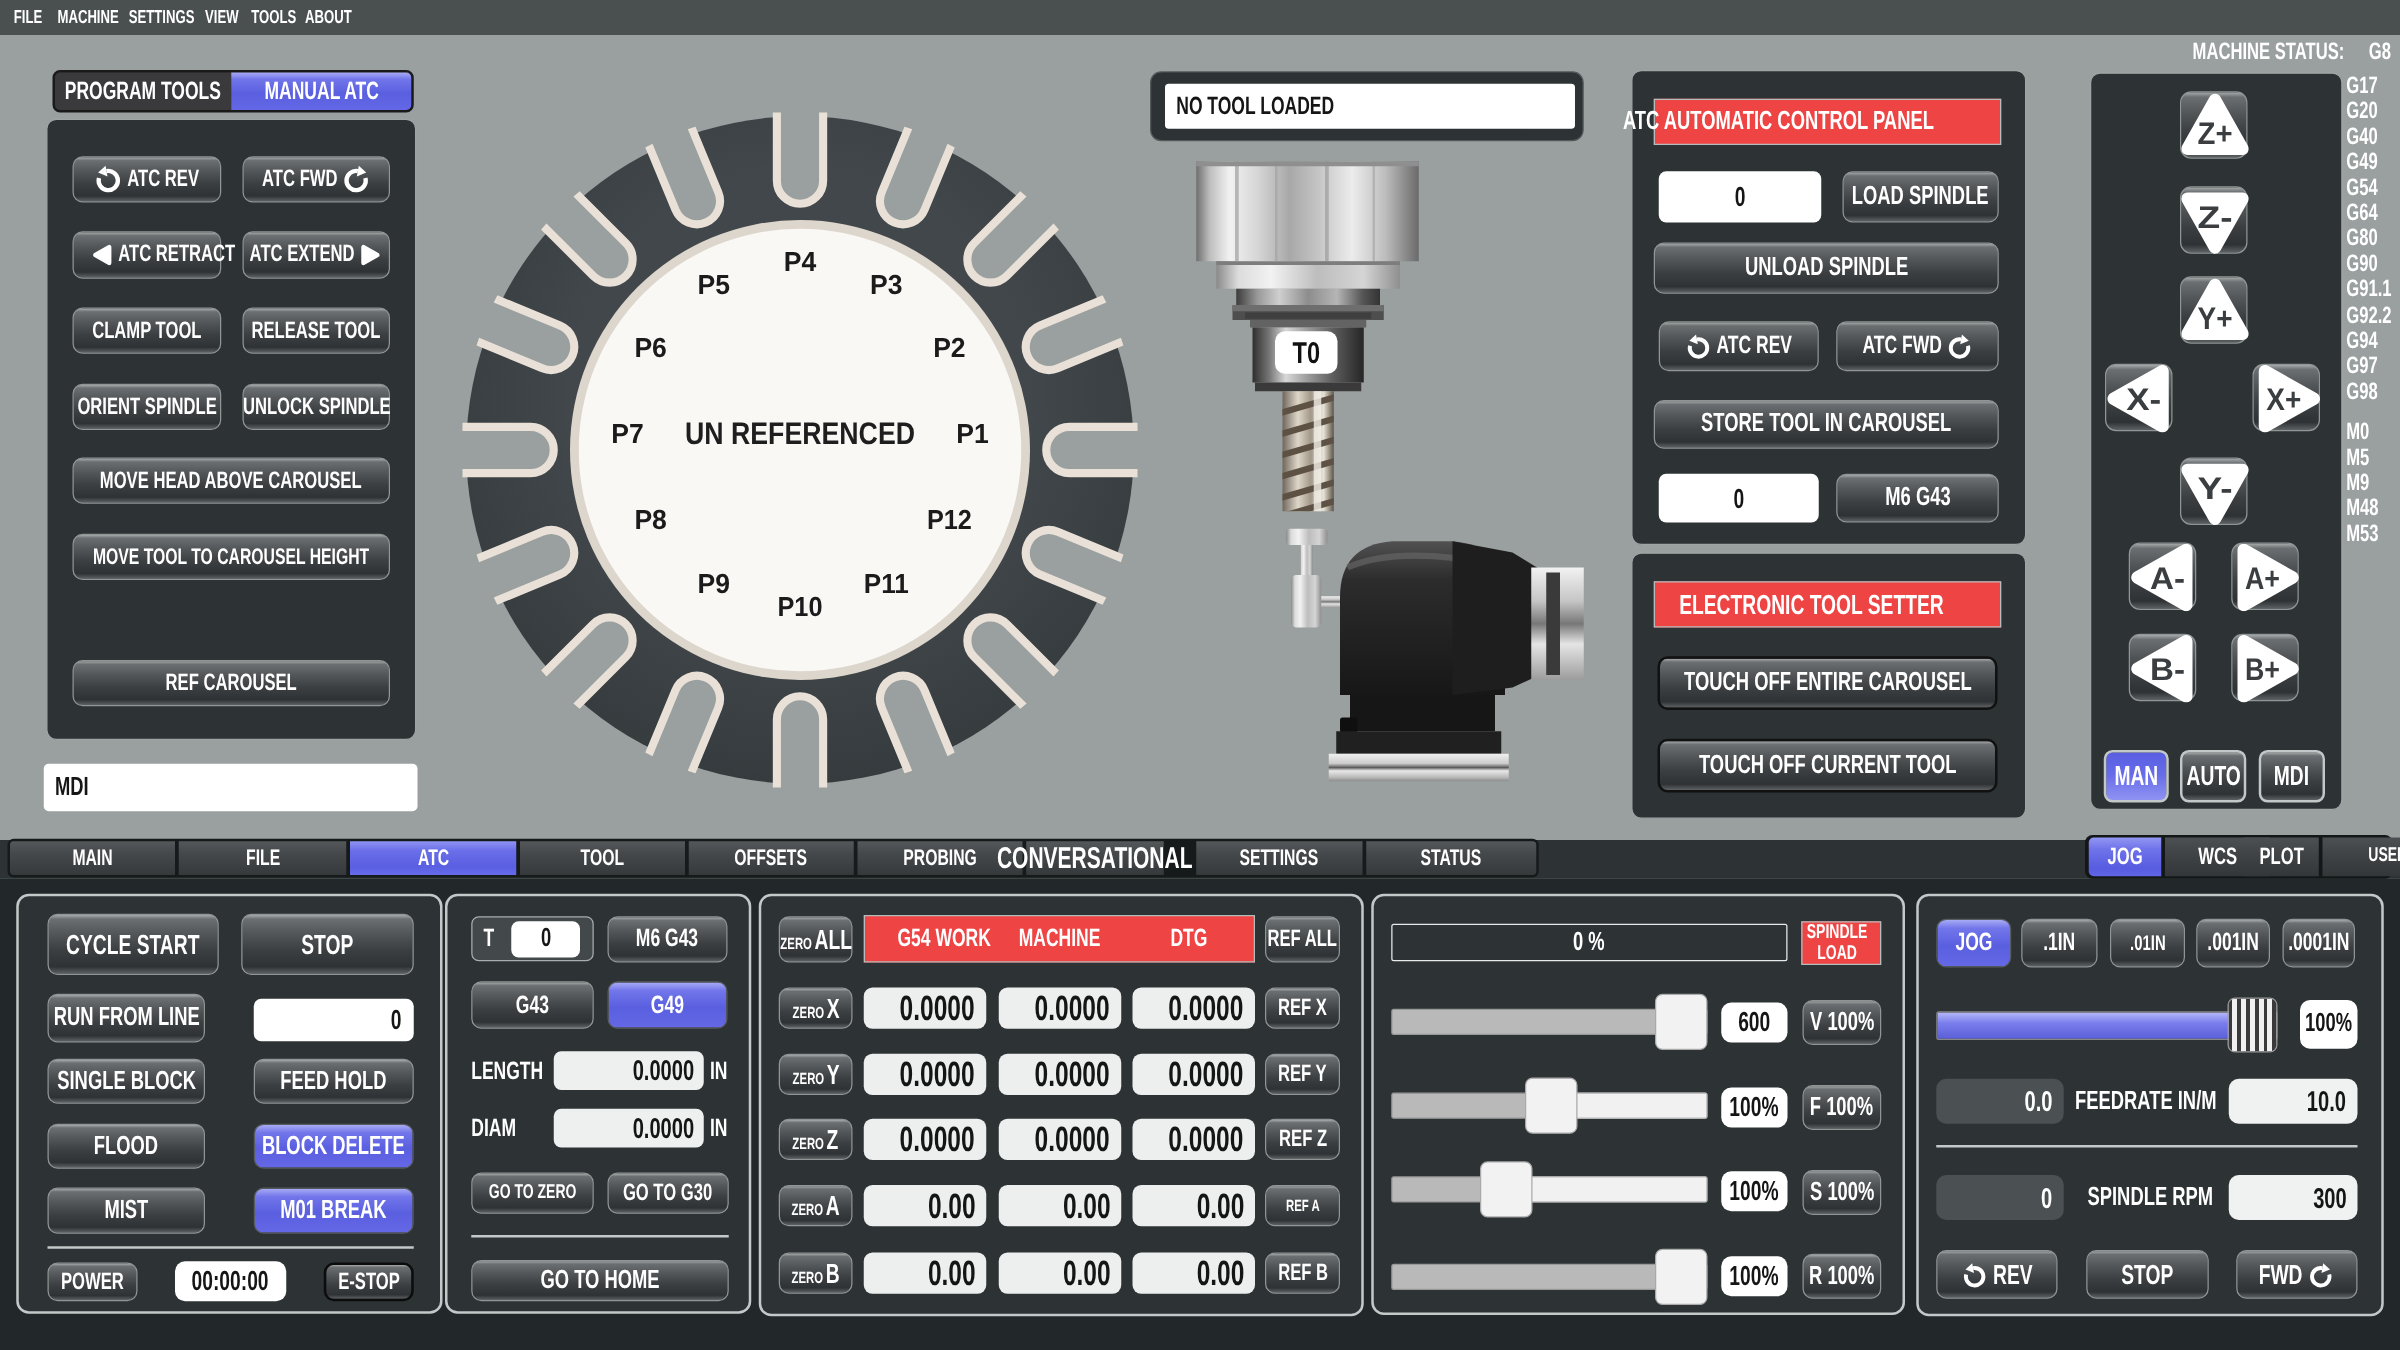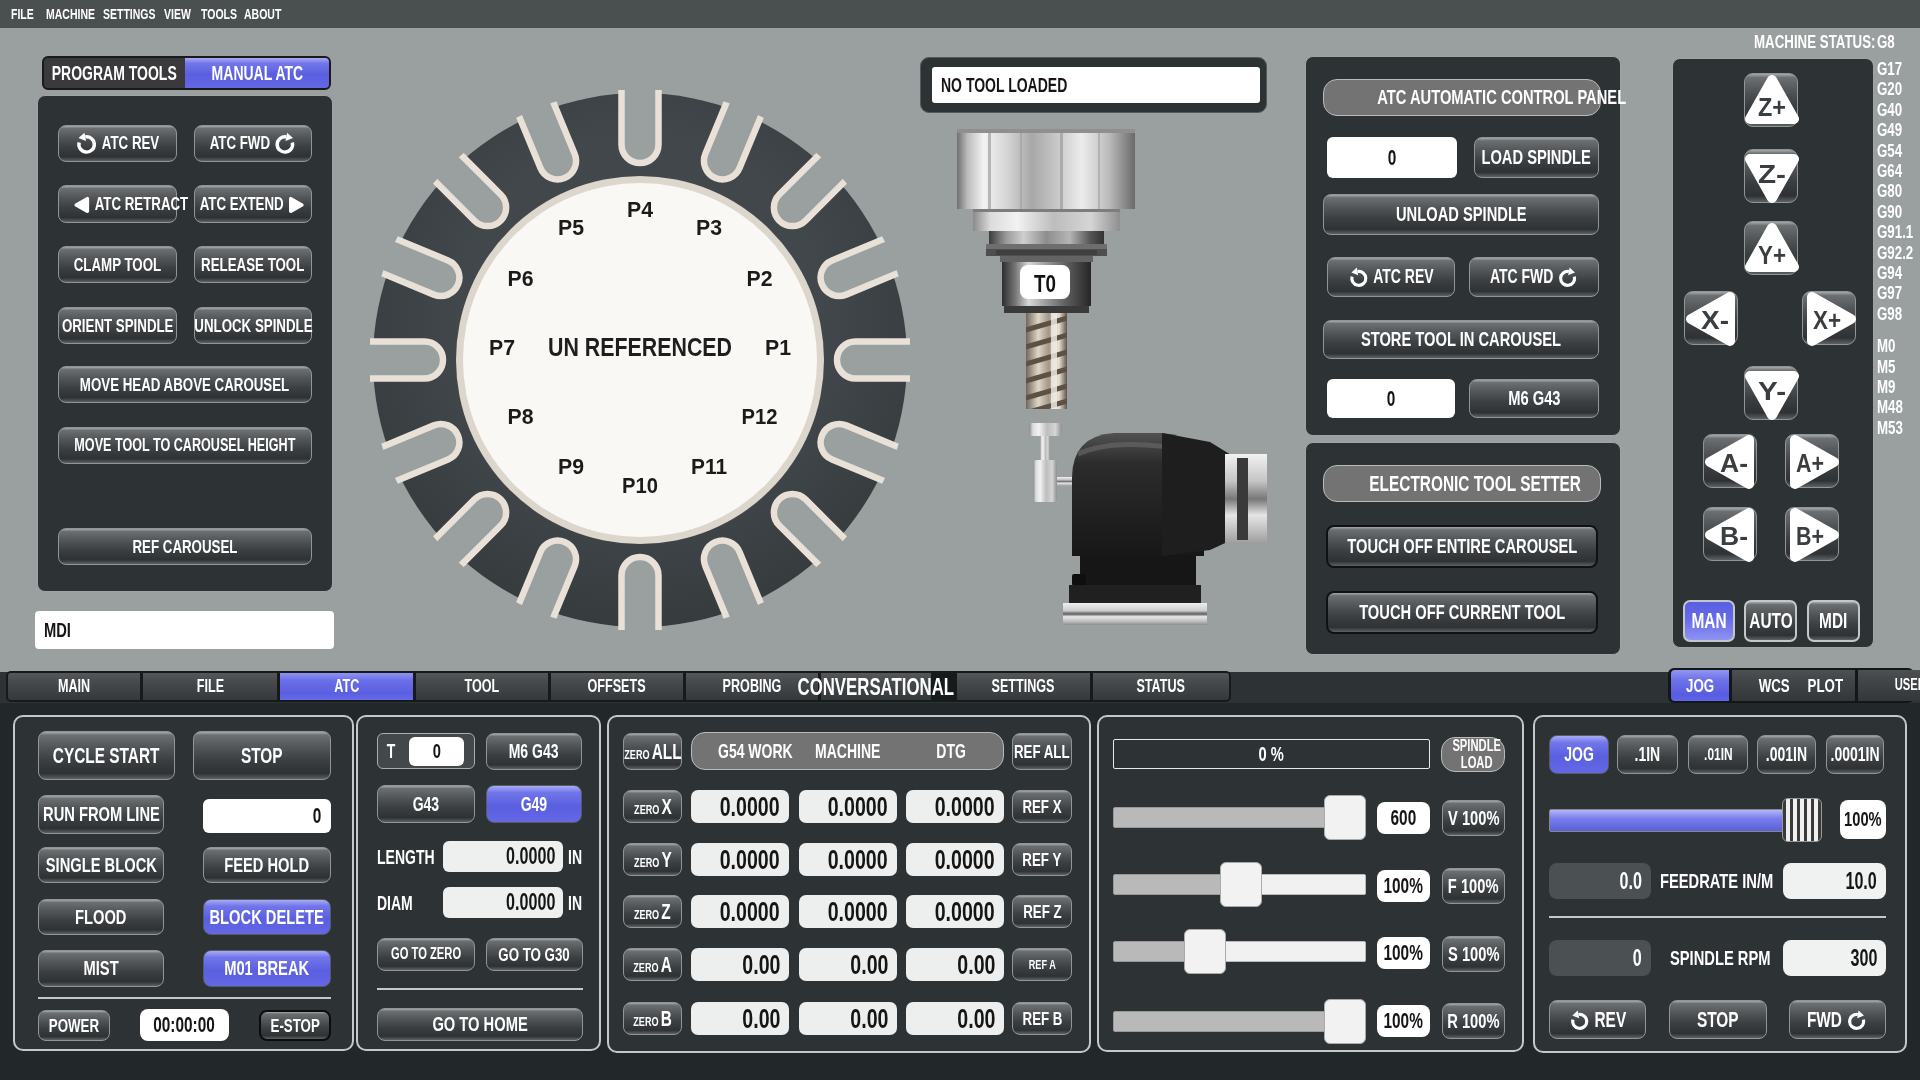--- a/index.html
+++ b/index.html
@@ -3,21 +3,21 @@
 html,body{margin:0;padding:0;width:1920px;height:1080px;overflow:hidden;background:#9aa09f;
  font-family:"Liberation Sans",sans-serif;font-weight:700;}
 div{position:absolute;box-sizing:border-box;}
 i.t{display:inline-block;font-style:normal;transform:scaleX(0.7);white-space:nowrap;line-height:1.05;}
 i.ol{transform-origin:left center;}
 i.or{transform-origin:right center;}
 .btn{border:1px solid #909595;border-radius:8px;color:#fff;display:flex;align-items:center;justify-content:center;
  background:linear-gradient(180deg,#a6a9aa 0,#6b6f71 7%,#525658 32%,#3b3f41 60%,#2e3234 88%,#5e6264 100%);
  white-space:nowrap;}
 .blue{background:linear-gradient(180deg,#a8abf4 0,#7276ea 18%,#5a5fe0 55%,#6468e6 100%);border-color:#585c60;}
-.flat{background:#737373;border:1px solid #b6bbbb;border-radius:14px;color:#fff;display:flex;align-items:center;justify-content:flex-start;}
+.flat{background:#ef4444;border:1px solid #b6bbbb;border-radius:0;color:#fff;display:flex;align-items:center;justify-content:flex-end;}
 .panel{background:#2d3335;border:2px solid #c3c8c8;border-radius:10px;}
 .dpanel{background:#2d3335;border:1px solid #9fa5a5;border-radius:8px;}
 .white{background:#fff;border-radius:6px;color:#151515;display:flex;align-items:center;}
 .dark{background:#4b5153;border-radius:8px;color:#fff;display:flex;align-items:center;}
 .lbl{display:flex;align-items:center;color:#fff;white-space:nowrap;}
 .ctr{justify-content:center;}
 .jog{border-radius:9px;}
 </style></head><body>
 <div class="lbl" style="left:0px;top:0px;width:1920px;height:28px;background:#4a504f;"></div>
 <div class="lbl" style="left:11px;top:0px;width:90px;height:28px;font-size:15px;">
@@ -326,21 +326,21 @@
   </div>
 <div class="btn" style="left:1326px;top:525px;width:272px;height:43px;font-size:21px;border:2px solid #111;">
     <i class="t ">TOUCH OFF ENTIRE CAROUSEL</i>
   </div>
 <div class="btn" style="left:1326px;top:591px;width:272px;height:43px;font-size:21px;border:2px solid #111;">
     <i class="t ">TOUCH OFF CURRENT TOOL</i>
   </div>
 <div class="lbl" style="left:1655px;top:33px;width:220px;height:18px;font-size:19px;justify-content:flex-end;">
     <i class="t or">MACHINE STATUS:</i>
   </div>
-<div class="lbl" style="left:1877px;top:33px;width:43px;height:18px;font-size:19px;">
+<div class="lbl" style="left:1877px;top:33px;width:43px;height:18px;font-size:19px;justify-content:flex-end;">
     <i class="t ol">G8</i>
   </div>
 <div class="lbl" style="left:1877px;top:60px;width:43px;height:18px;font-size:19px;">
     <i class="t ol">G17</i>
   </div>
 <div class="lbl" style="left:1877px;top:80px;width:43px;height:18px;font-size:19px;">
     <i class="t ol">G20</i>
   </div>
 <div class="lbl" style="left:1877px;top:101px;width:43px;height:18px;font-size:19px;">
     <i class="t ol">G40</i>

